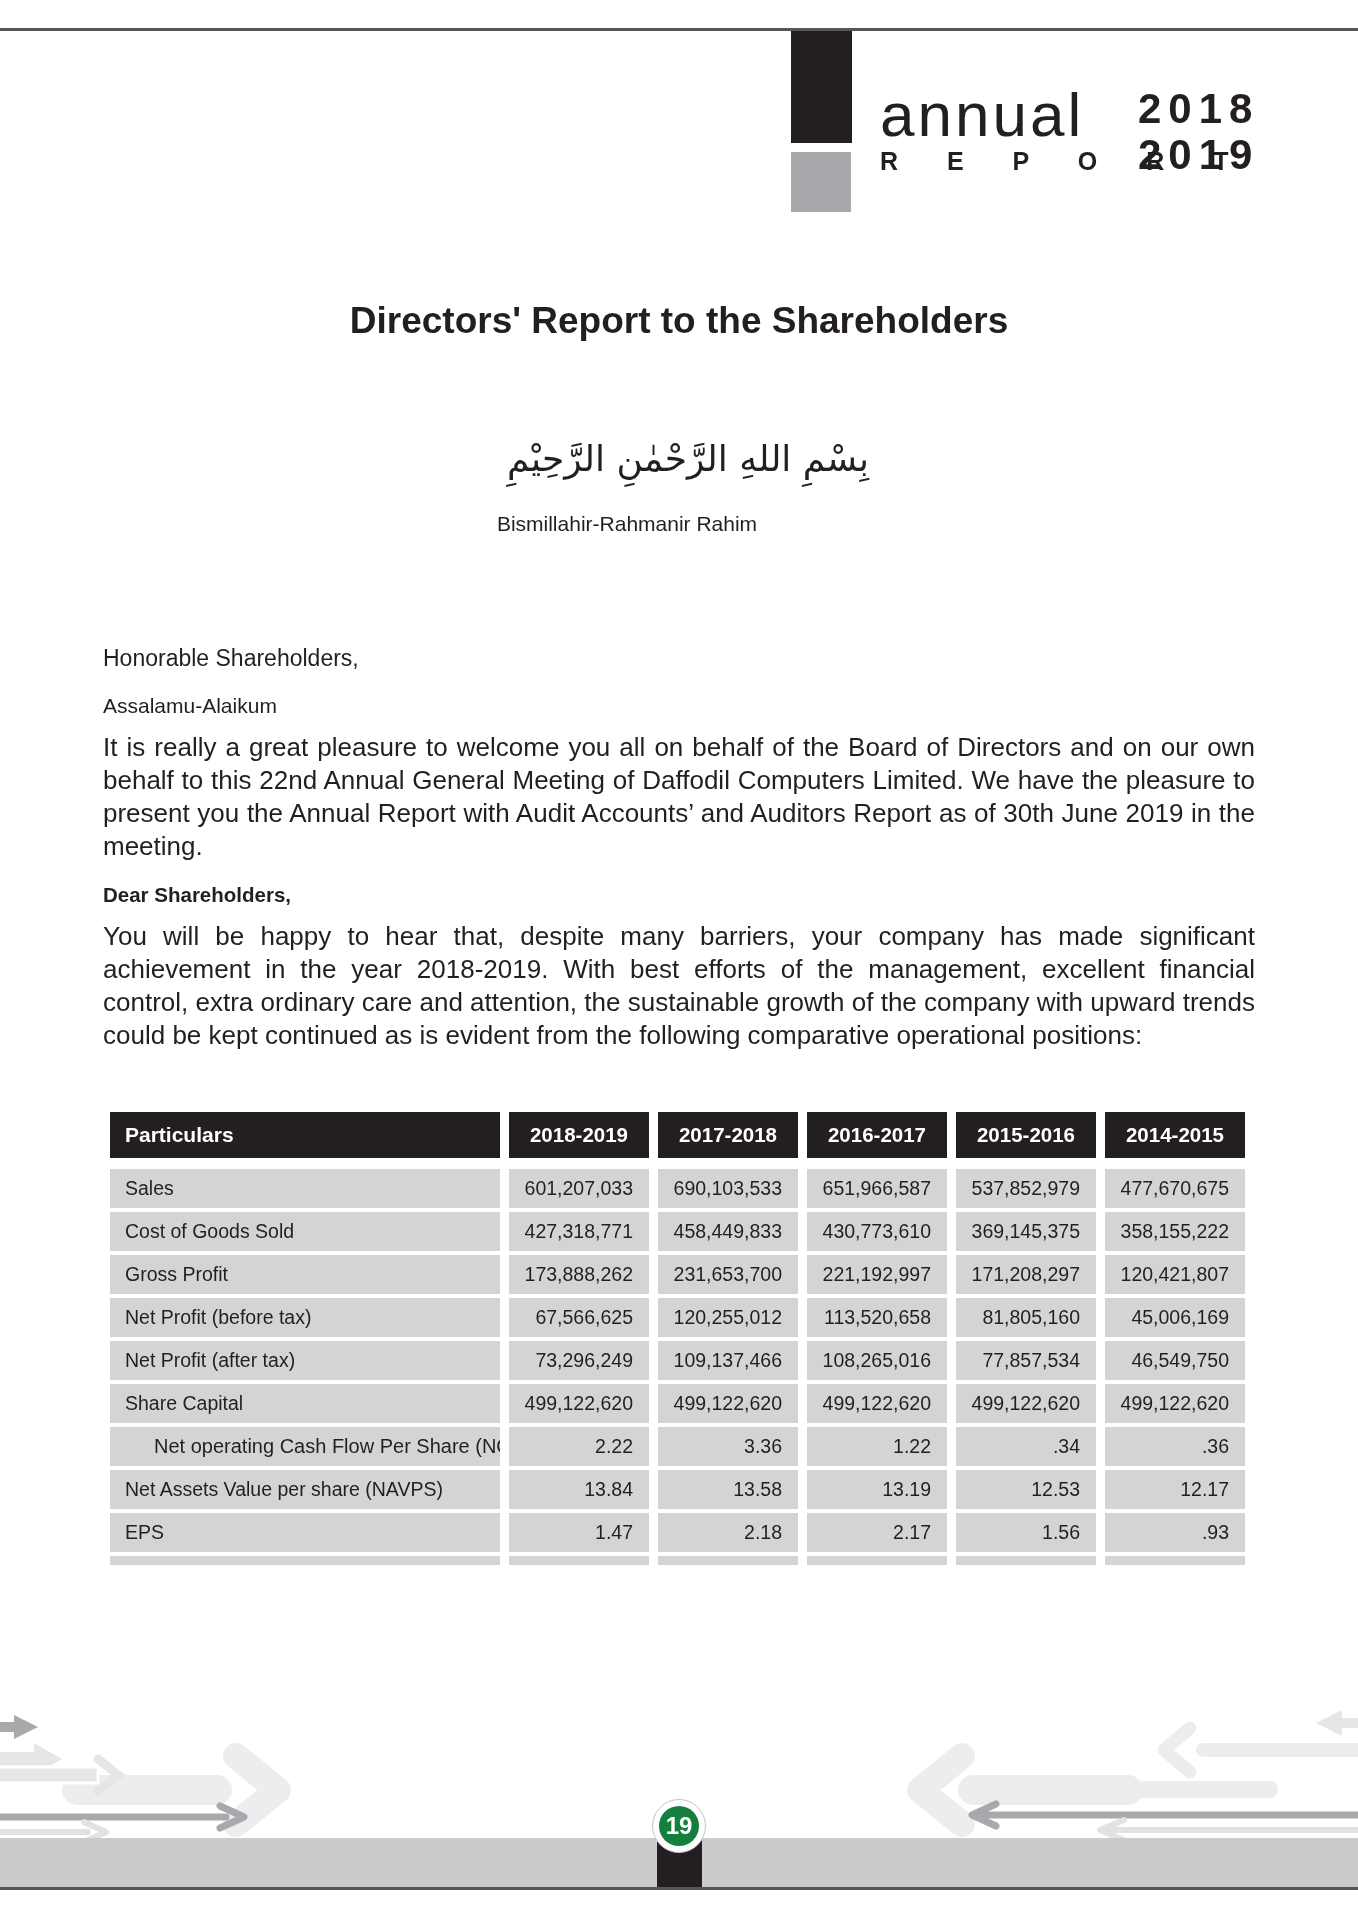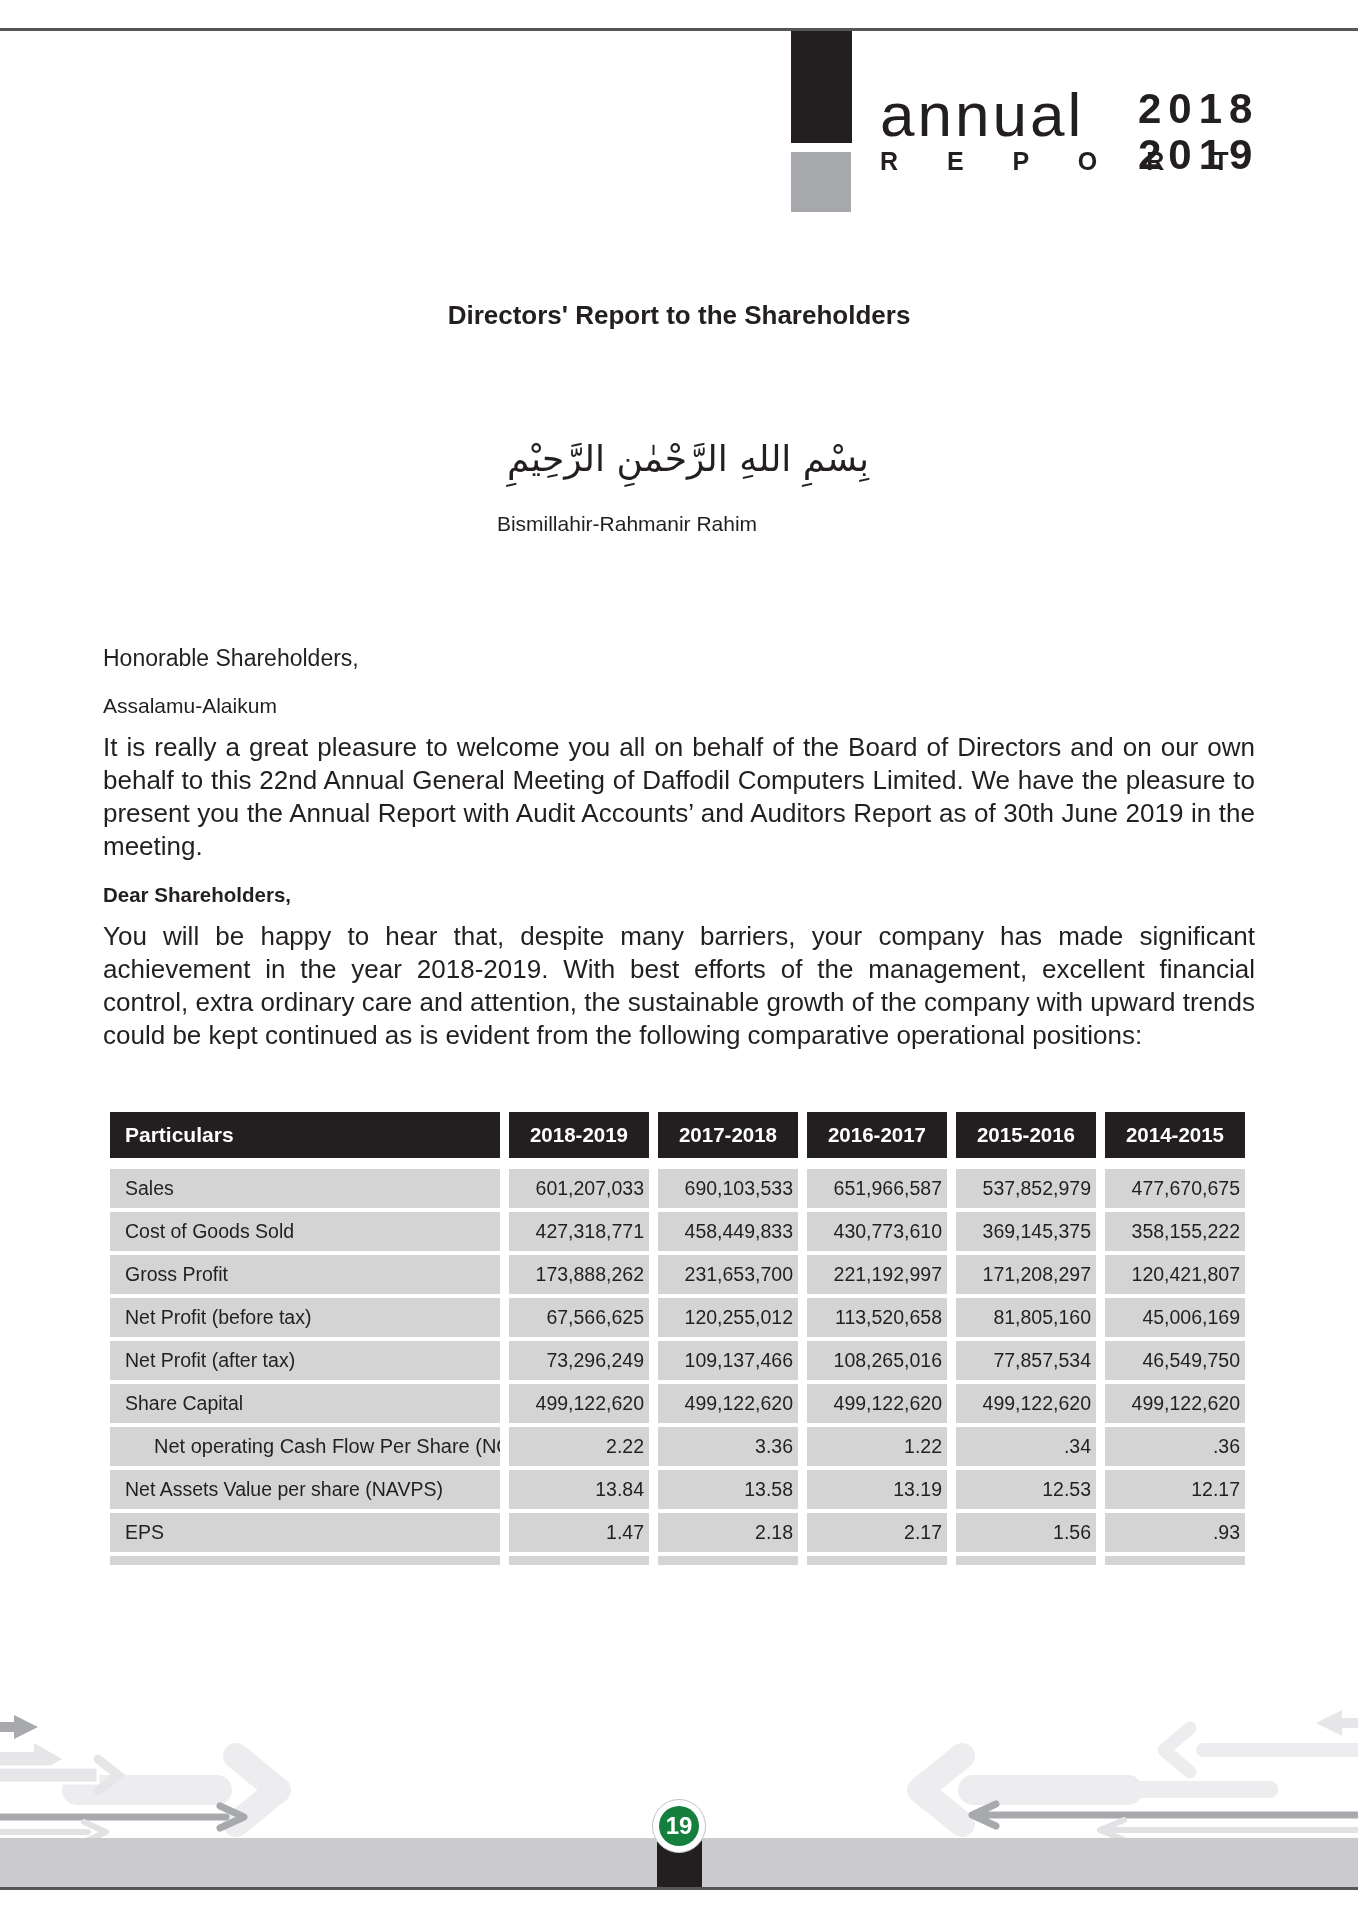--- a/index.html
+++ b/index.html
@@ -9,36 +9,36 @@
   }
   
   .top-rule { position:absolute; left:0; top:28px; width:1358px; height:3px; background:#54565a; }
   .logo-black { position:absolute; left:791px; top:31px; width:61px; height:112px; background:#231f20; }
   .logo-gray  { position:absolute; left:791px; top:152px; width:60px; height:60px; background:#a6a8ab; }
   .brand { position:absolute; left:880px; top:84px; line-height:1; }
   .brand-word { font-size:62px; letter-spacing:3px; font-weight:400; }
   .brand-sub  { font-size:25px; font-weight:bold; letter-spacing:21px; margin-top:3px; white-space:nowrap; }
   .years { position:absolute; left:1138px; top:86px; font-weight:bold; font-size:42px; line-height:46px; letter-spacing:7px; white-space:nowrap; }
   
-  .doc-title { position:absolute; left:0; top:300px; width:1358px; text-align:center; font-size:26px; font-weight:bold; }
+  .doc-title { position:absolute; left:0; top:300px; width:1358px; text-align:center; font-size:37px; font-weight:bold; }
   .bismillah-ar { position:absolute; left:0; top:438px; width:1358px; text-align:center; font-size:36px; font-family:"DejaVu Sans", sans-serif;padding-left:9px; }
   .bismillah-en { position:absolute; left:0; top:512px; width:1254px; text-align:center; font-size:21px; }
   
   .content { position:absolute; left:103px; top:645px; width:1152px; }
   .greeting { font-size:23px; }
   .salam    { font-size:21px; margin-top:22px; }
   .para     { font-size:26px; line-height:33px; text-align:justify; margin-top:13px; }
   .subhead  { font-size:20.5px; font-weight:bold; margin-top:20px; }
   
   .ftable { margin-top:60px; margin-left:7px; width:1135px; }
   .trow { display:flex; gap:9px; margin-top:4px; }
   .trow.first { margin-top:11px; }
   .cell { background:#d4d4d5; height:39px; display:flex; align-items:center; box-sizing:border-box; overflow:hidden; }
   .cell.label { width:390px; padding-left:15px; font-size:19.5px; white-space:nowrap; }
-  .cell.val   { width:140px; justify-content:flex-end; padding-right:5px; font-size:19.5px; }
+  .cell.val   { width:140px; justify-content:flex-end; padding-right:16px; font-size:19.5px; }
   .cell.label.small { font-size:20px;padding-left:44px; }
   .thead .cell { background:#231f20; color:#ffffff; height:46px; font-weight:bold; }
   .thead .cell.label { font-size:21px; }
   .thead .cell.val { justify-content:center; padding-right:0; font-size:20.5px; }
   .strip .cell { height:9px; }
   
   .footer-art { position:absolute; left:0; top:1688px; width:1358px; height:160px; }
   .band { position:absolute; left:0; top:1838px; width:1358px; height:49px; background:#cbcbcd; border-bottom:3px solid #54565a; box-sizing:content-box; }
   .tab  { position:absolute; left:657px; top:1838px; width:45px; height:49px; background:#231f20; }
   .badge { position:absolute; left:652px; top:1799px; width:54px; height:54px; border-radius:50%;

